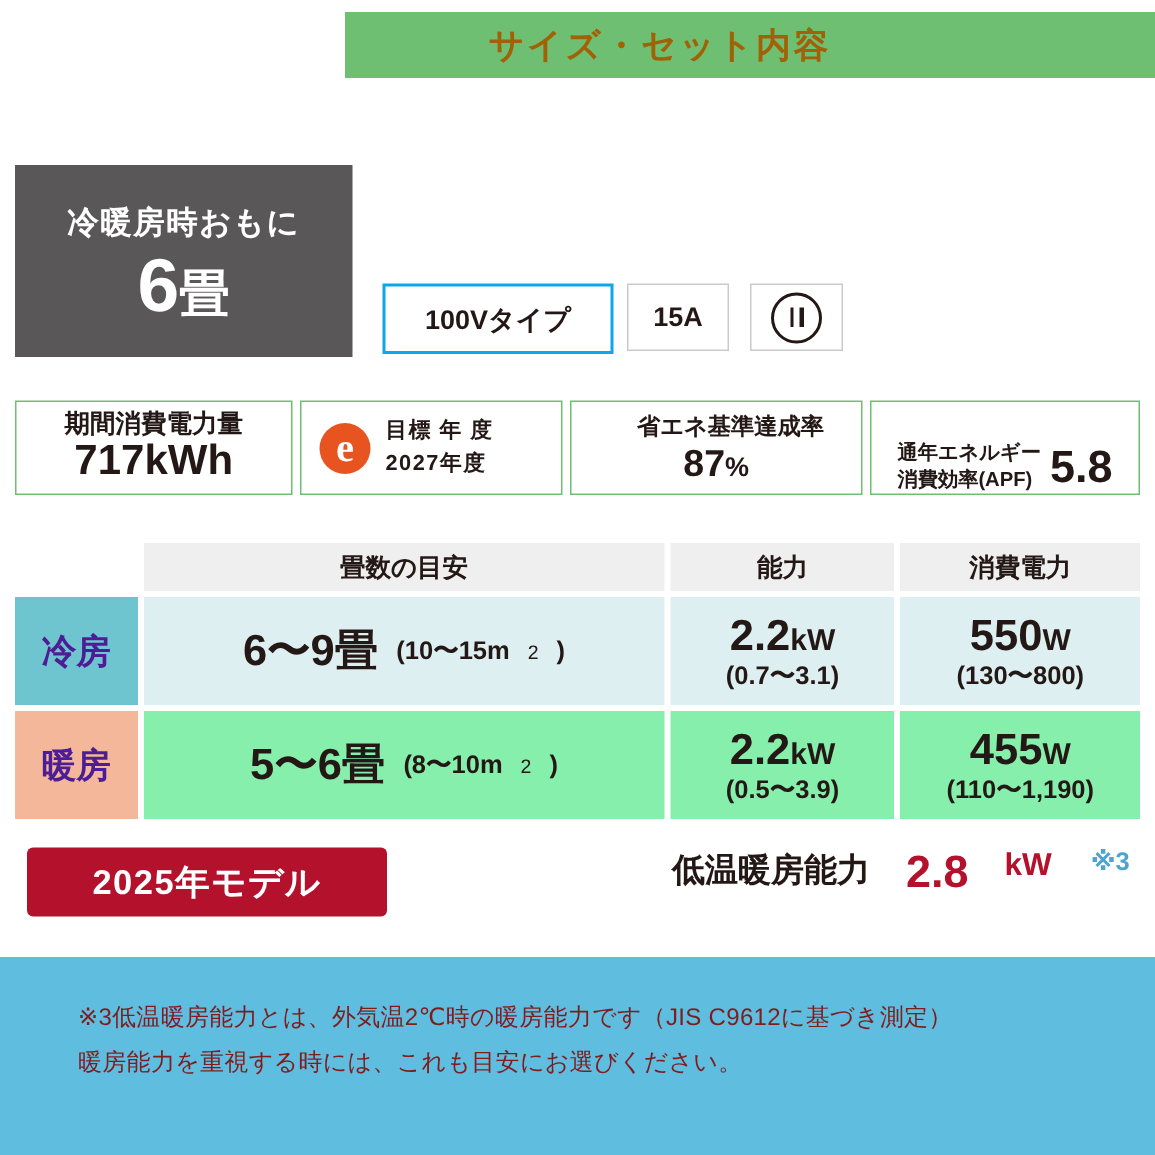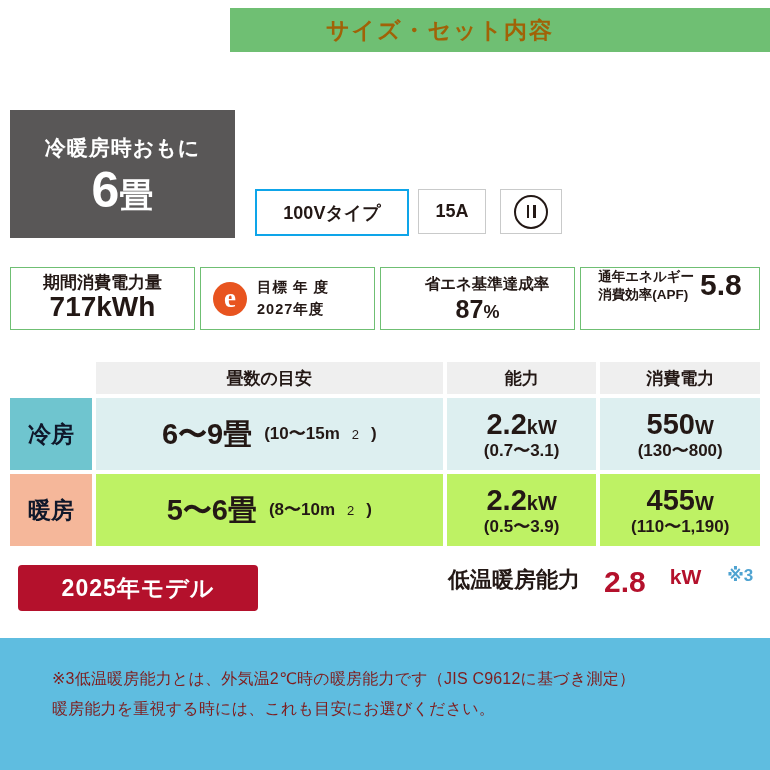--- a/index.html
+++ b/index.html
@@ -70,50 +70,50 @@
   .s2 .eicon{
     width:34px;height:34px;border-radius:50%;background:#e8541f;color:#ffffff;
     font-size:27px;font-weight:bold;display:flex;align-items:center;justify-content:center;
     margin-left:12px;font-family:"Liberation Serif",serif;
   }
   .s2 .txt{margin-left:10px;font-size:14.5px;font-weight:bold;line-height:1.45;letter-spacing:1px;}
   .s3{left:370px;width:195px;display:flex;flex-direction:column;align-items:center;justify-content:center;}
   .s3 .t{font-size:15.5px;font-weight:bold;margin-left:19px;}
   .s3 .v{font-size:25px;font-weight:bold;}
   .s3 .v small{font-size:18px;}
-  .s4{left:570px;width:180px;display:flex;align-items:flex-start;justify-content:center;}
+  .s4{left:570px;width:180px;display:flex;align-items:flex-end;justify-content:center;}
   .s4 .txt{font-size:13.5px;font-weight:bold;line-height:1.35;}
   .s4 .v{font-size:30px;font-weight:bold;margin-left:6px;}
 
   
   .table{position:absolute;left:10px;top:362px;width:750px;}
   .thead{display:flex;height:32px;}
   .thead .sp{width:82px;}
   .thead .c{
     display:flex;align-items:center;justify-content:center;
     font-size:17px;font-weight:bold;background:#efefef;color:#231815;
     margin-left:4px;
   }
   .c-tatami{width:348px;}
   .c-power{width:150px;}
   .c-watt{width:160px;}
 
   .trow{display:flex;height:72px;margin-top:4px;}
   .rowlabel{
     width:82px;display:flex;align-items:center;justify-content:center;
-    font-size:23px;font-weight:bold;color:#0f172a;
+    font-size:23px;font-weight:bold;color:#4c1d95;
   }
   .cell{
     margin-left:4px;display:flex;align-items:center;justify-content:center;
     text-align:center;
   }
   .cool .rowlabel{background:#6fc5cf;}
   .cool .cell{background:#ddeff0;}
   .heat .rowlabel{background:#f5b79a;}
-  .heat .cell{background:#bef264;}
+  .heat .cell{background:#86efac;}
   .cell-tatami{width:348px;gap:12px;}
   .cell-power{width:150px;}
   .cell-watt{width:160px;}
   .big{font-size:29px;font-weight:bold;line-height:1.12;}
   .big .u{font-size:20px;}
   .sub{font-size:17px;font-weight:bold;line-height:1.12;}
   .sup{font-size:13px;vertical-align:super;}
   .stack{display:flex;flex-direction:column;align-items:center;justify-content:center;}
 
   

